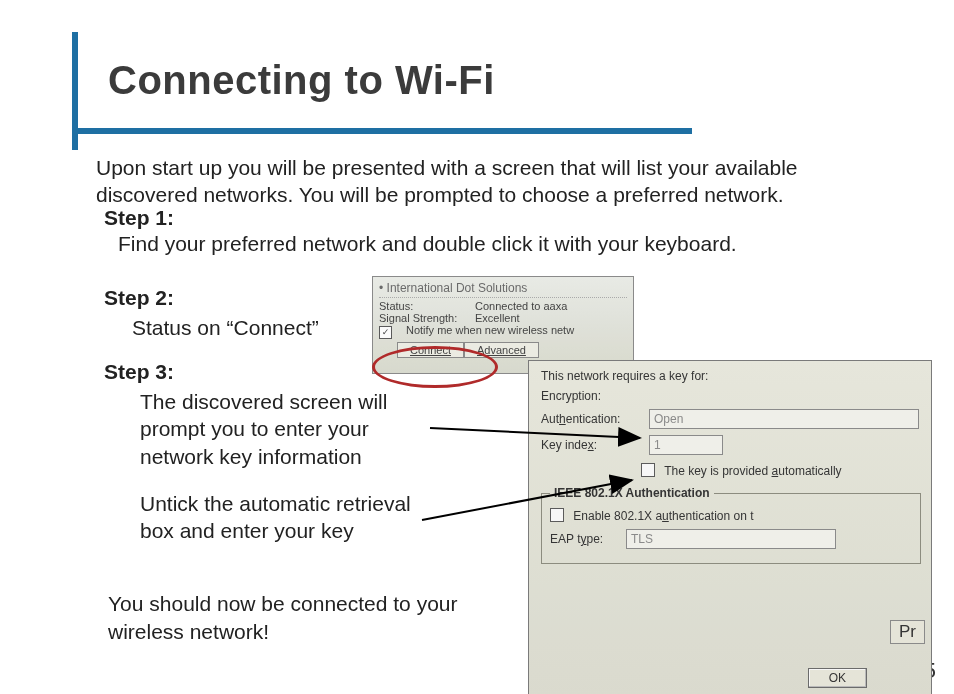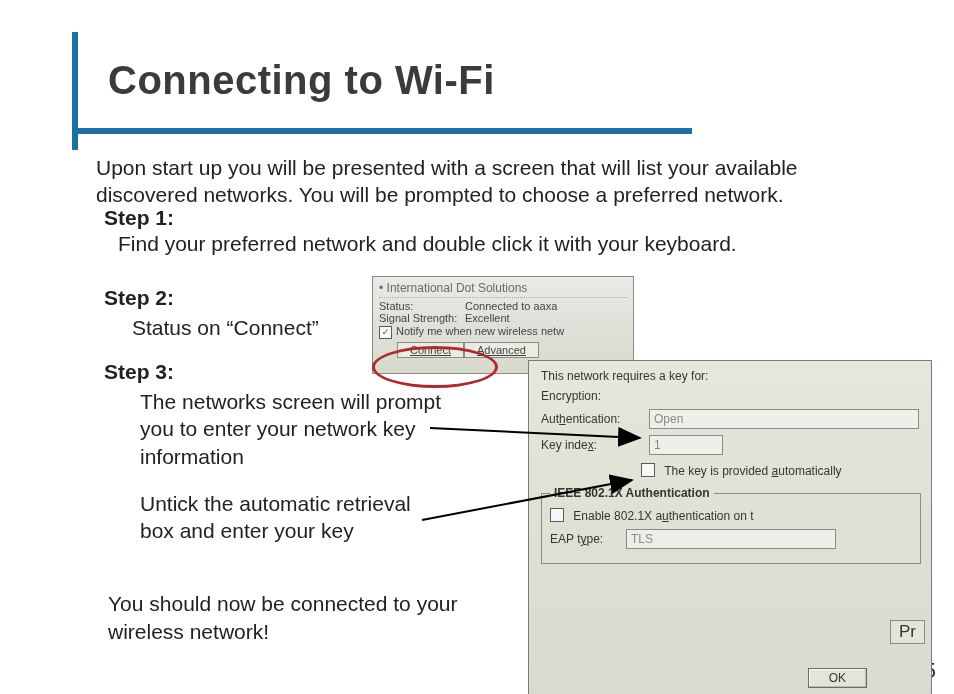--- a/index.html
+++ b/index.html
@@ -107,21 +107,21 @@
     filter: contrast(0.92) brightness(1.02);
   }
   .shot1 .head {
     font-size: 12px;
     color: #666;
     border-bottom: 1px dotted #aaa;
     padding-bottom: 2px;
     margin-bottom: 2px;
     white-space: nowrap;
   }
-  .shot1 .row { display: flex; white-space: nowrap; align-items: center; }
+  .shot1 .row { display: flex; gap: 10px; white-space: nowrap; }
   .shot1 .row .k { width: 86px; }
   .shot1 .chk::before {
     content: "✓";
     display: inline-block;
     width: 11px;
     height: 11px;
     border: 1px solid #555;
     background: #fff;
     font-size: 9px;
     line-height: 11px;
@@ -240,21 +240,21 @@
     <div class="body">Find your preferred network and double click it with your keyboard.</div>
   </div>
 
   <div id="step2" class="step">
     <div class="label">Step 2:</div>
     <div class="body">Status on “Connect”</div>
   </div>
 
   <div id="step3" class="step">
     <div class="label">Step 3:</div>
-    <div class="body">The networks screen will prompt you to enter your network key information</div>
+    <div class="body">The discovered screen will prompt you to enter your network key information</div>
     <div class="body2">Untick the automatic retrieval box and enter your key</div>
   </div>
 
   <div class="outro">You should now be connected to your wireless network!</div>
 
   <div class="pagenum">15</div>
 
   <div class="shot1">
     <div class="head">
       • <span>International Dot Solutions</span>

